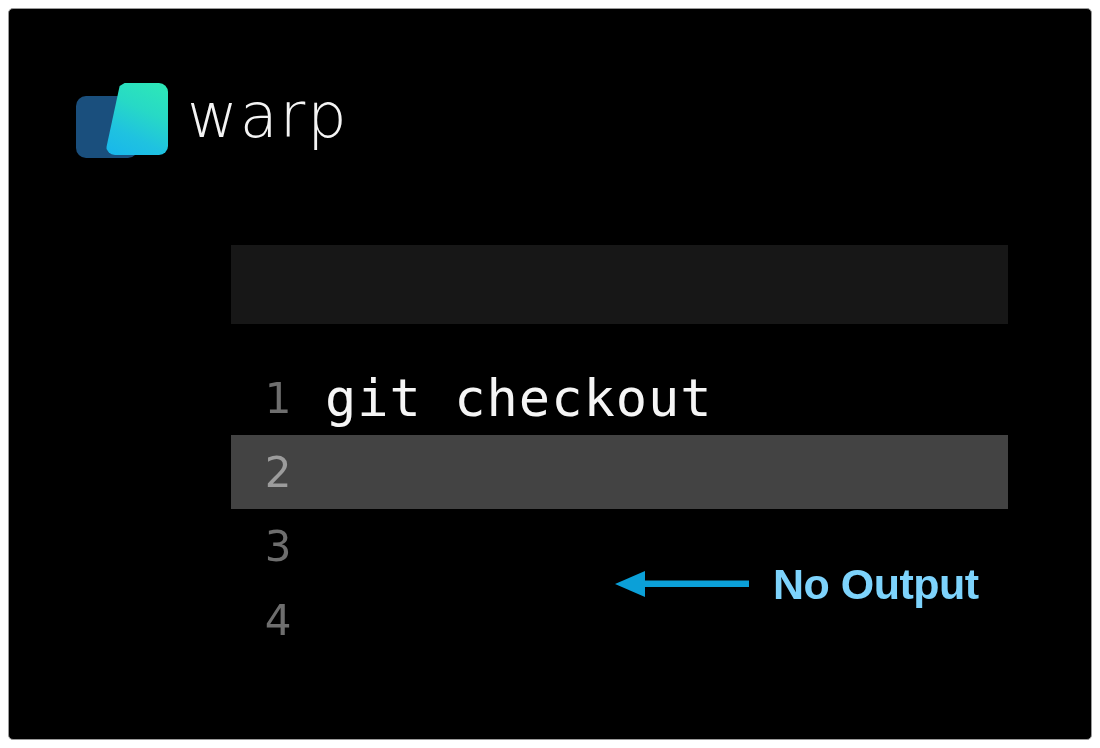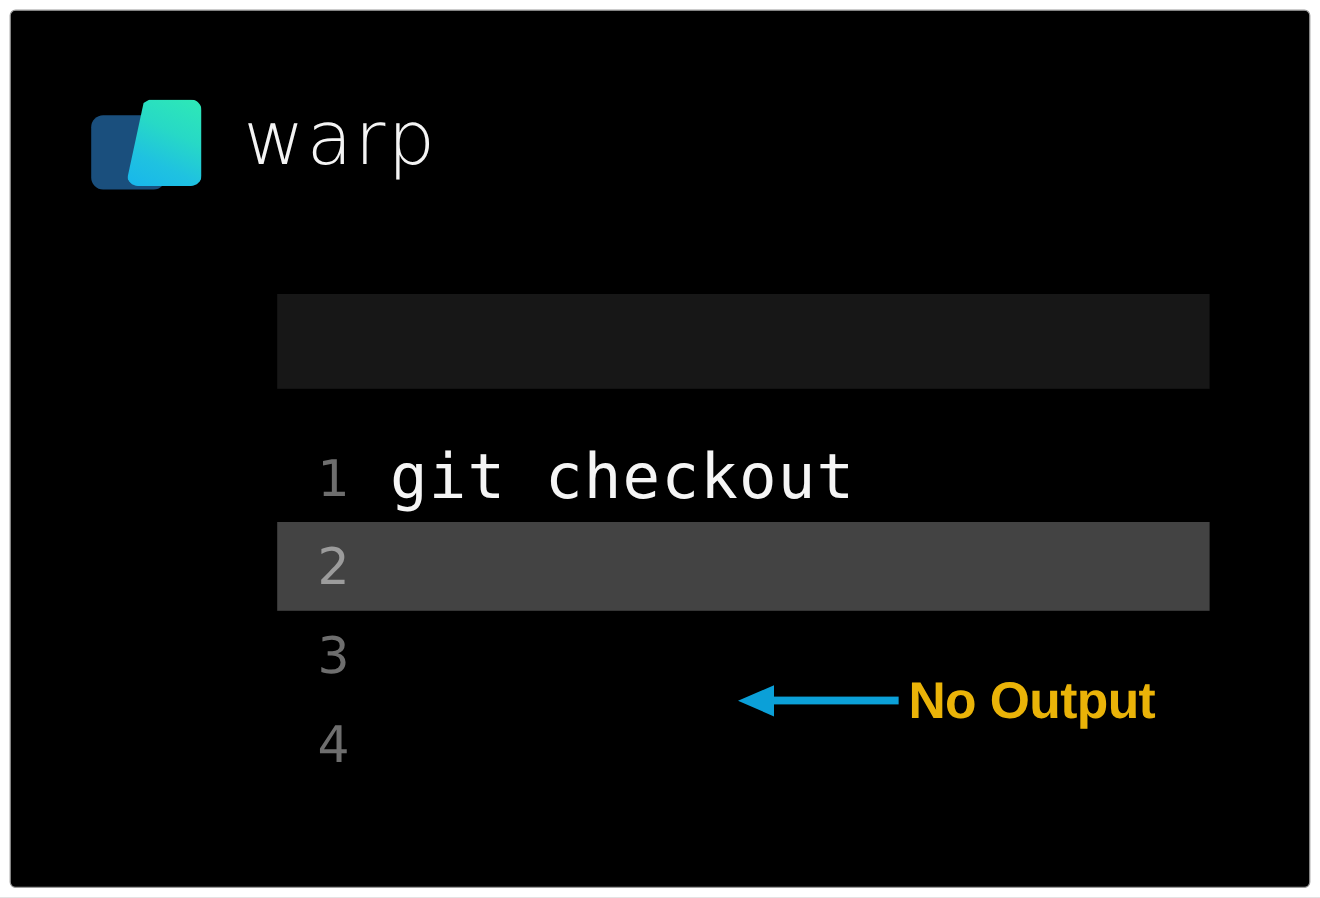--- a/index.html
+++ b/index.html
@@ -63,21 +63,21 @@
     position: absolute;
     left: 33px;
     top: 5px;
     width: 62px;
     height: 72px;
     background: linear-gradient(205deg, #2ee9b6 0%, #27d9c6 38%, #1fc2e0 70%, #18b6ec 100%);
     border-radius: 9px;
     clip-path: polygon(7% 100%, 0% 92%, 22% 4%, 30% 0%, 100% 0%, 100% 100%);
   }
   .logo-word {
-    margin-left: 34px;
+    margin-left: 18px;
     color: #f4f4f4;
     font-size: 62px;
     font-weight: 300;
     letter-spacing: 2px;
     line-height: 1;
     font-family: "DejaVu Sans", sans-serif;
     position: relative;
     top: -4px;
   }
 
@@ -140,22 +140,22 @@
     top: 549px;
     display: flex;
     align-items: center;
     height: 52px;
   }
   .annotation-arrow {
     display: block;
     flex: 0 0 auto;
   }
   .annotation-label {
-    margin-left: 8px;
-    color: #eab308;
+    margin-left: 24px;
+    color: #7dd3fc;
     font-size: 43px;
     font-weight: bold;
     line-height: 1;
     letter-spacing: -0.5px;
     font-family: "Liberation Sans", sans-serif;
     white-space: nowrap;
   }
 </style>
 </head>
 <body>

